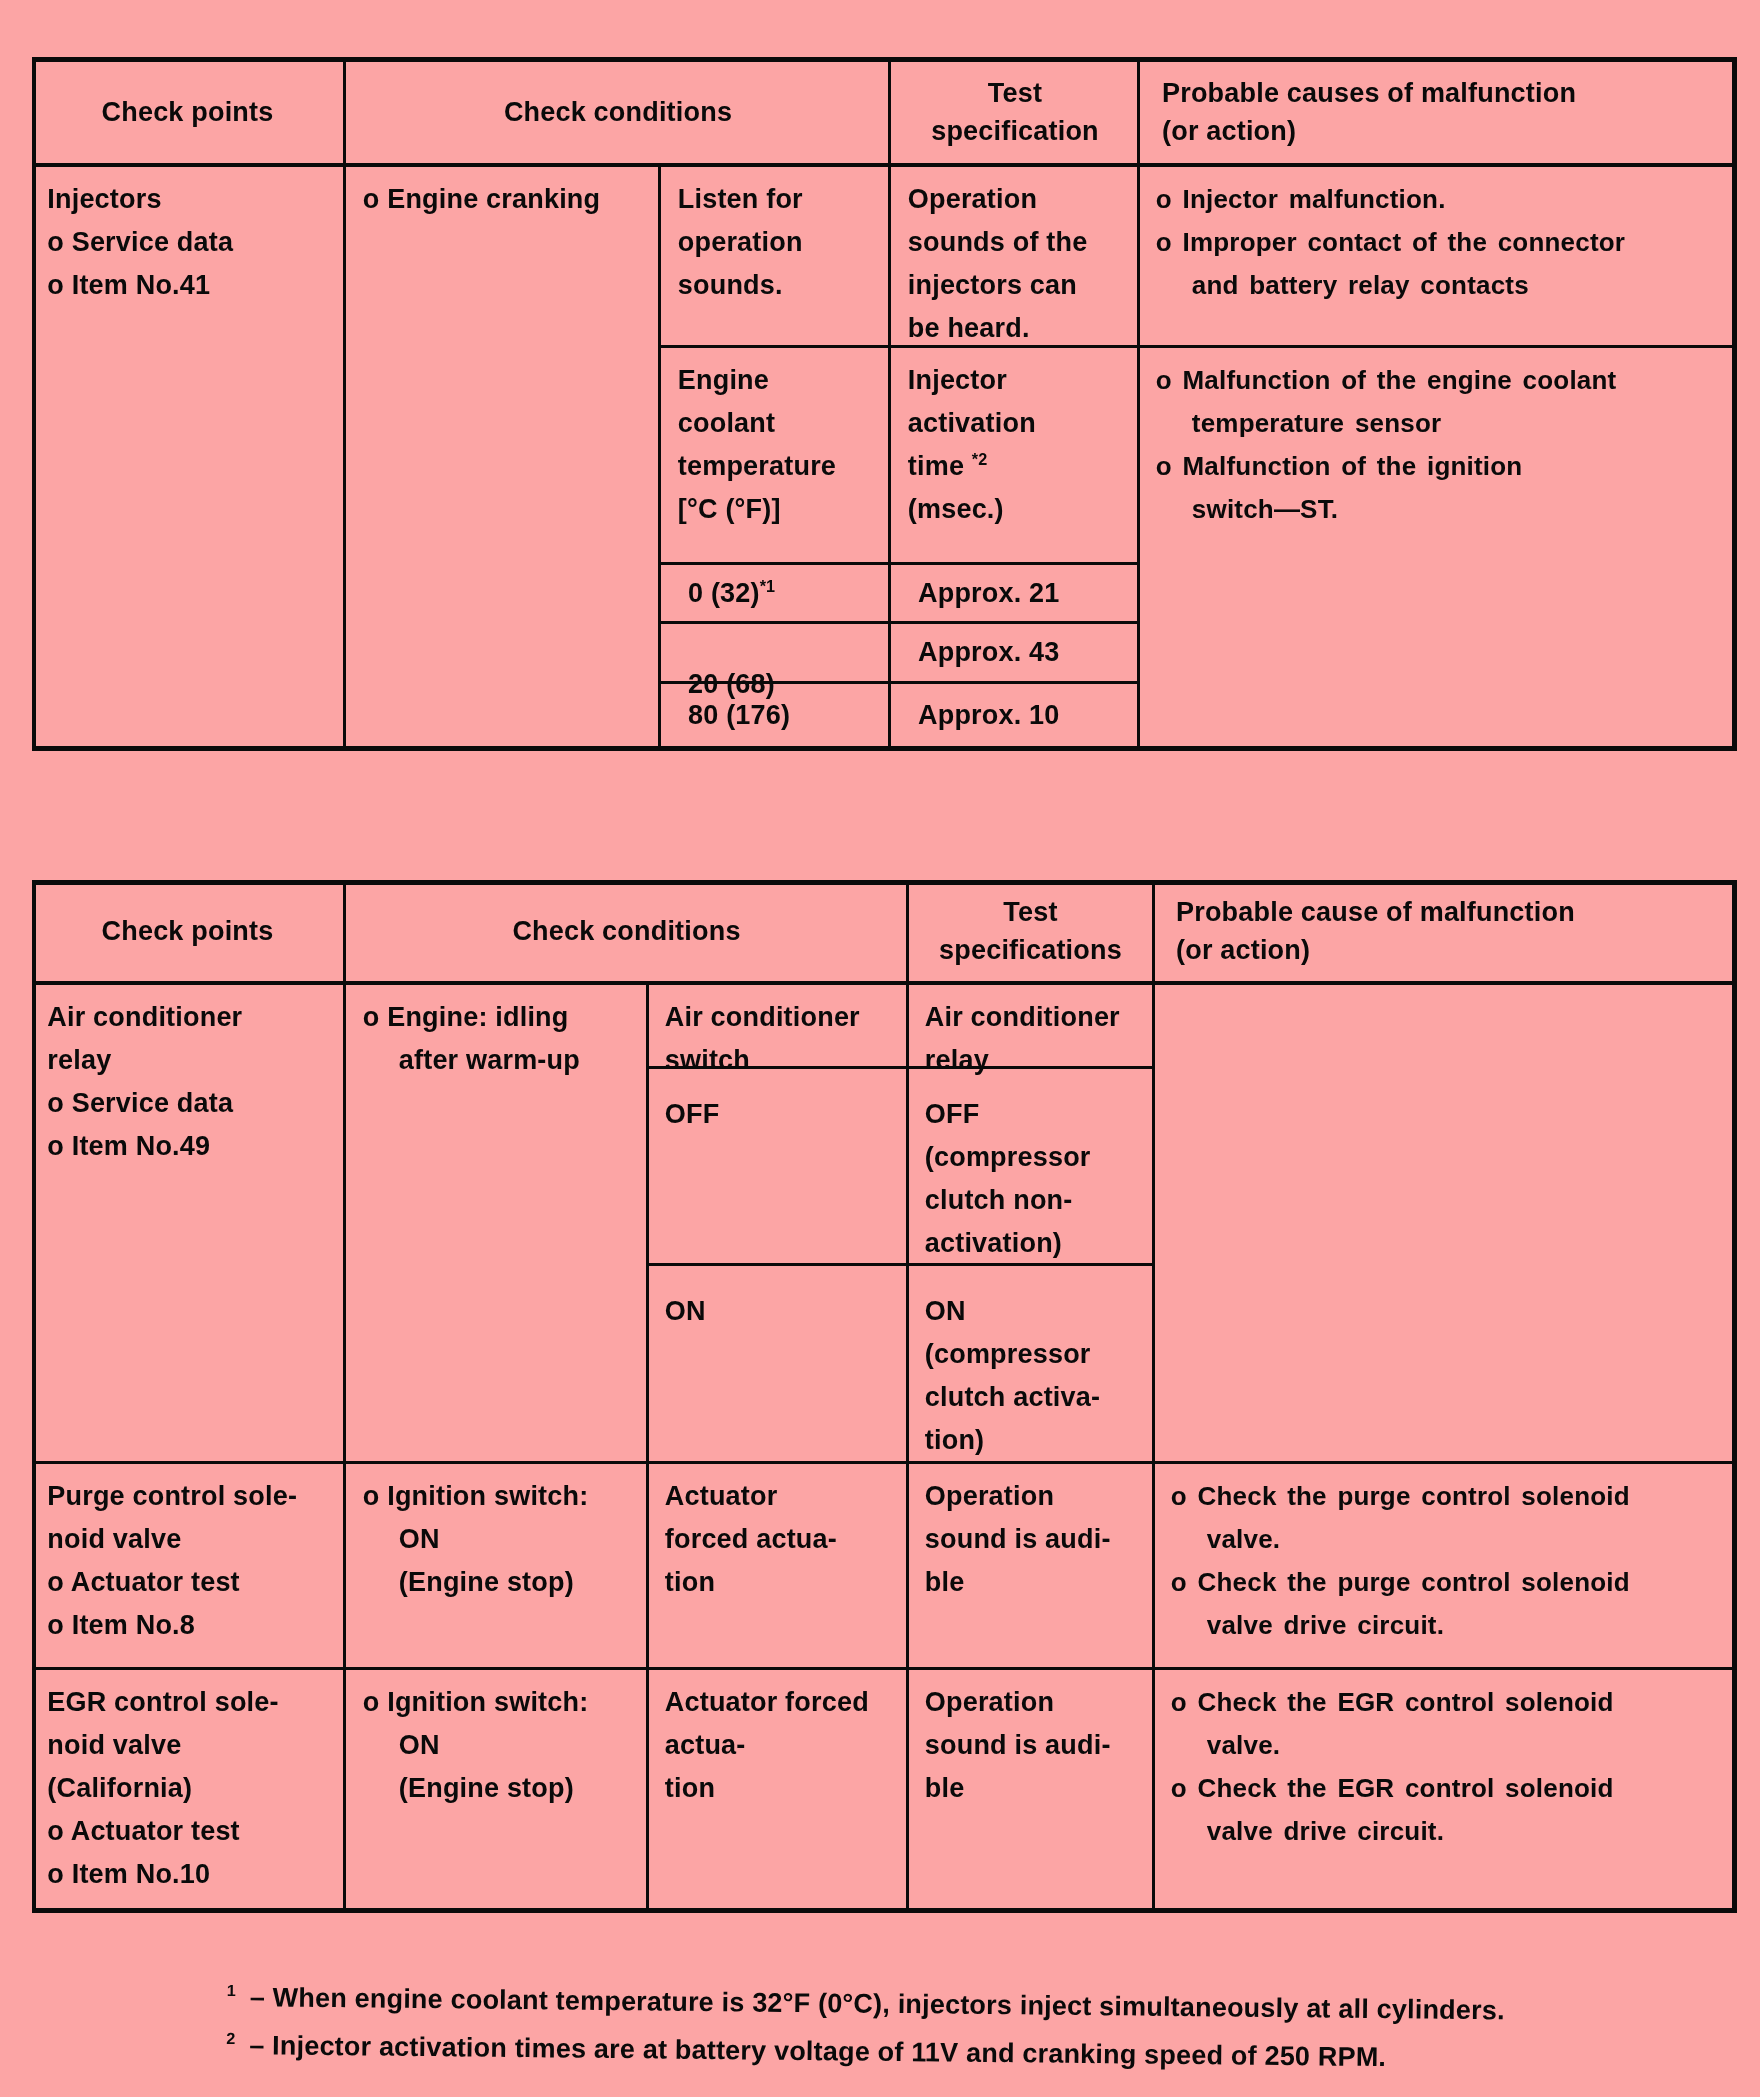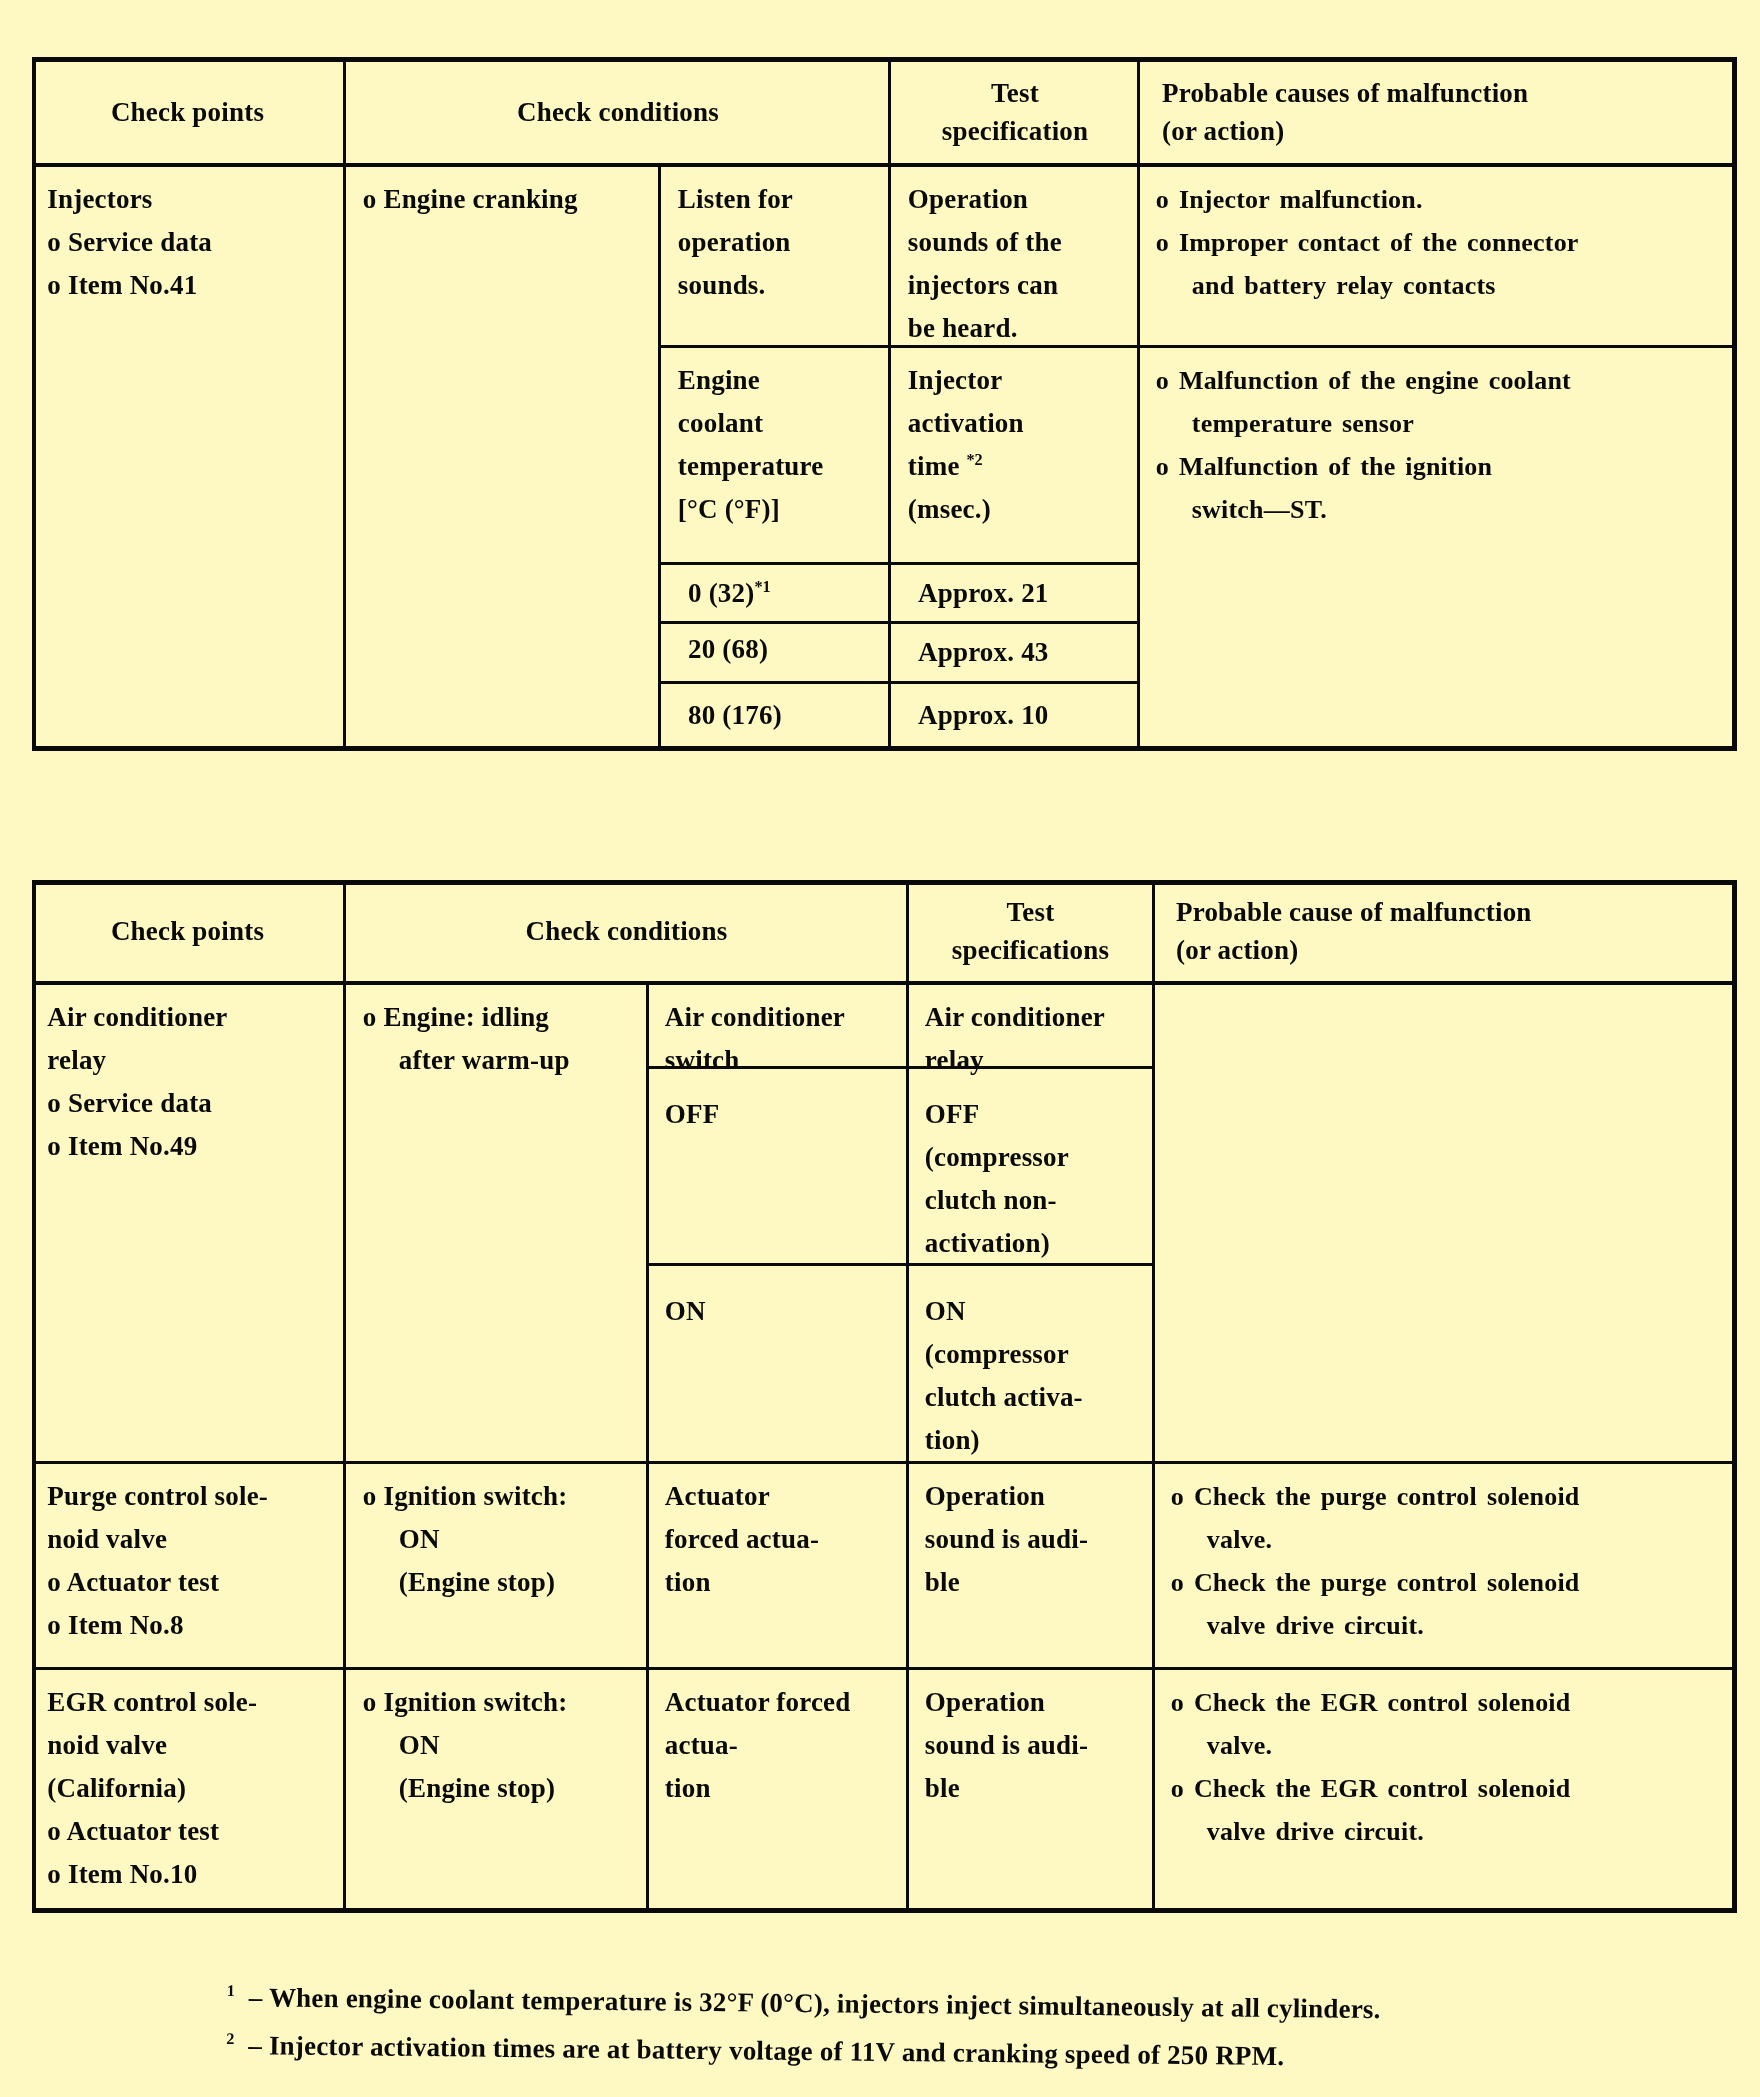--- a/index.html
+++ b/index.html
@@ -1,19 +1,19 @@
 <!DOCTYPE html>
 <html style="font-size:12.6px"><head>
 <meta charset="utf-8">
 <style>
   html, body { margin:0; padding:0; background:#ffffff; }
   .page {
     position:relative; width:1760px; height:2097px; overflow:hidden;
-    background:#fef9c3; color:#0a0a0a;
-    font-family:Liberation Serif, serif;
+    background:#fca5a5; color:#0a0a0a;
+    font-family:Liberation Sans, sans-serif;
     font-weight:700; font-size:27px; line-height:43px; letter-spacing:0.2px;
   }
   .hl, .vl { position:absolute; background:#0a0a0a; }
   .cell { position:absolute; }
   .pre  { white-space:pre-line; }
   .pad  { padding:11px 11px 0 15.8px; }
   .padt { padding:23.6px 11px 0 15.8px; }
   .padl { padding-left:26px; }
   .center  { display:flex; align-items:center; justify-content:center; text-align:center; }
   .vcenter { display:flex; align-items:center; }
@@ -91,21 +91,21 @@
       <div class="hang wide">o Malfunction of the ignition
 switch—ST.</div>
     </div>
 
     <div class="cell vcenter padl" style="left:662px;top:565px;width:227px;height:56px">
         <span><span>0 (32)</span><sup>*1</sup></span>
       </div>
     <div class="cell vcenter padl" style="left:892px;top:565px;width:246px;height:56px">
         <span>Approx. 21</span>
       </div>
-    <div class="cell vcenter padl" style="left:662px;top:613px;width:227px;height:73px">
+    <div class="cell vcenter padl" style="left:662px;top:648px;width:227px;height:73px">
         <span><span>20 (68)</span><sup></sup></span>
       </div>
     <div class="cell vcenter padl" style="left:892px;top:624px;width:246px;height:57px">
         <span>Approx. 43</span>
       </div>
     <div class="cell vcenter padl" style="left:662px;top:684px;width:227px;height:62px">
         <span><span>80 (176)</span><sup></sup></span>
       </div>
     <div class="cell vcenter padl" style="left:892px;top:684px;width:246px;height:62px">
         <span>Approx. 10</span>

